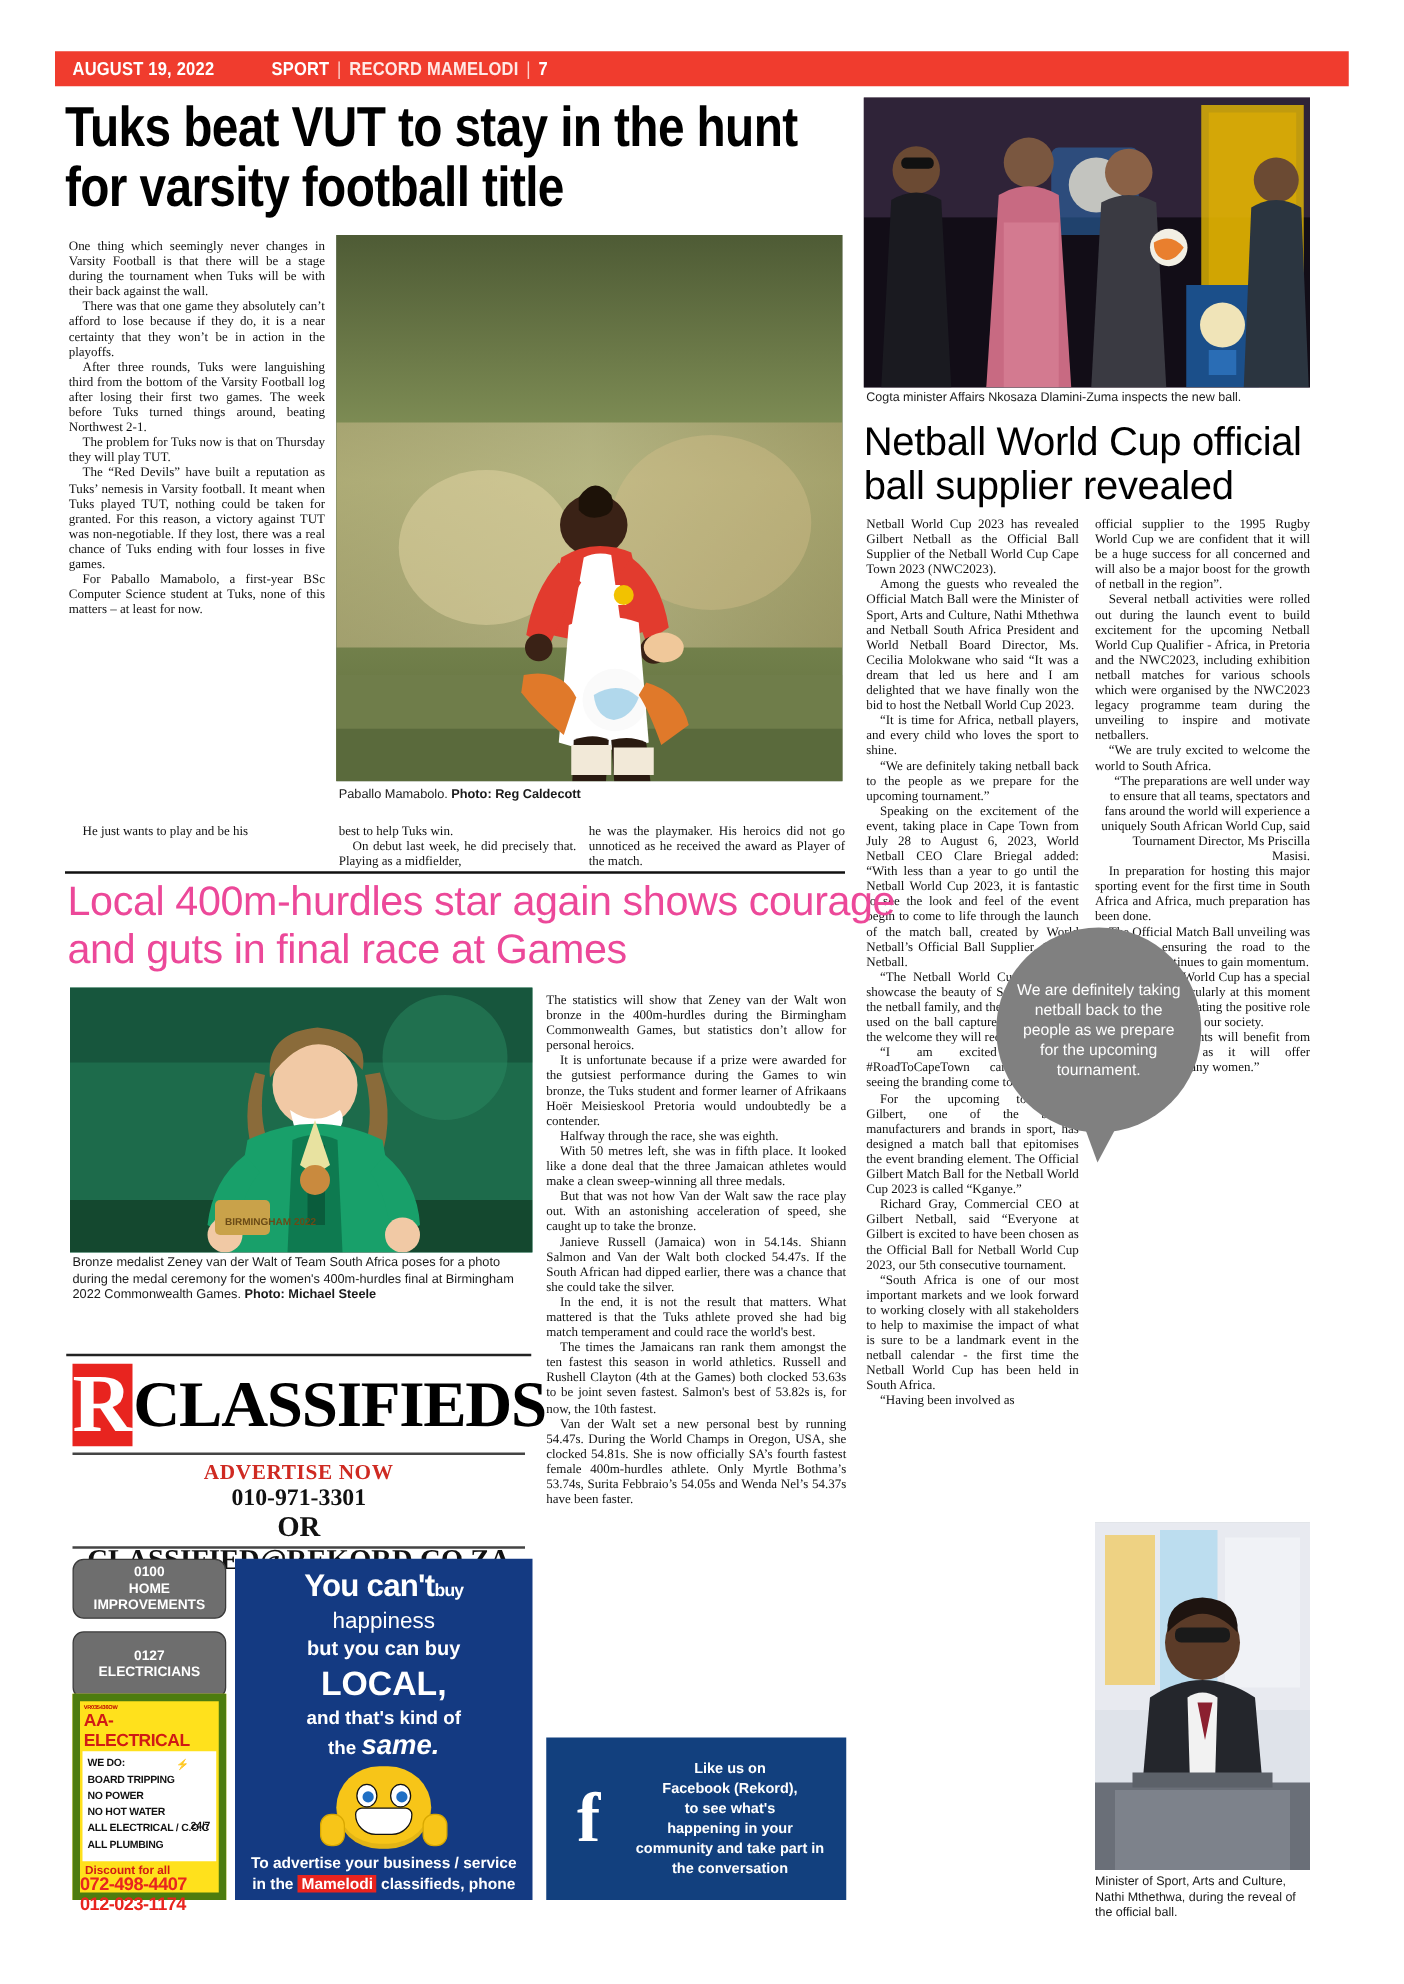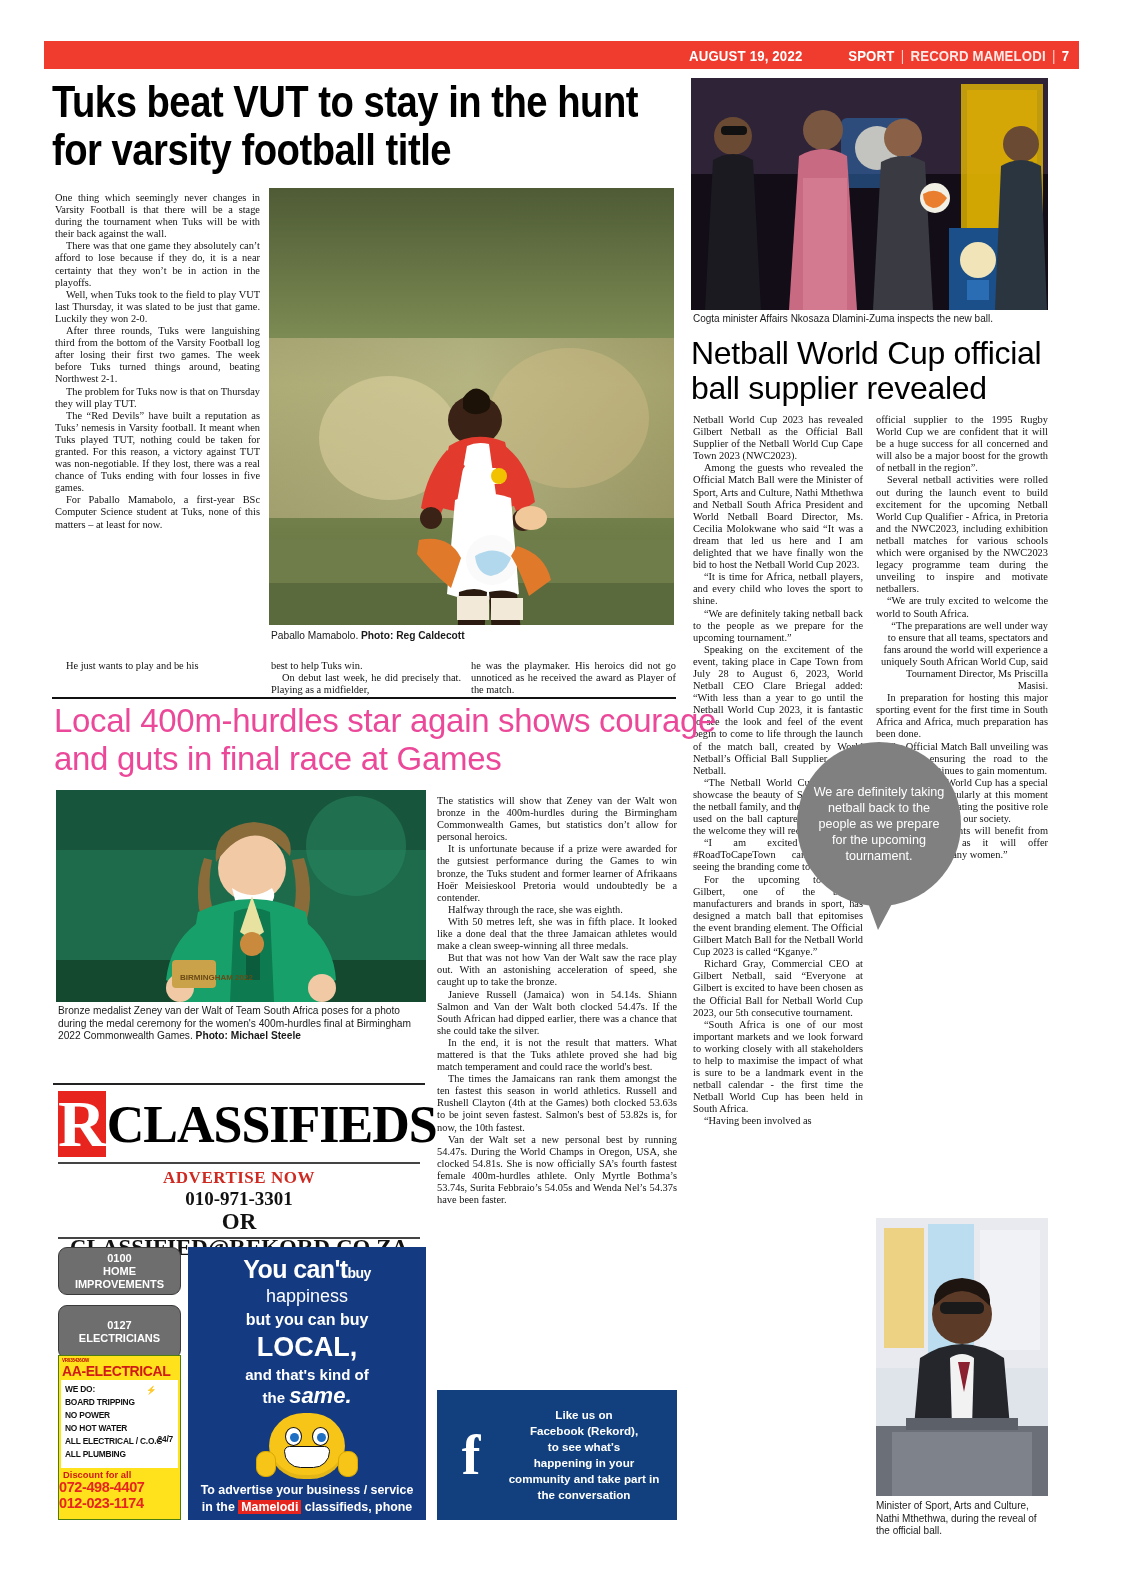--- a/index.html
+++ b/index.html
@@ -10,21 +10,21 @@
     font-family:"Liberation Serif", serif;
     position:relative;
     overflow:hidden;
   }
   .page { position:absolute; inset:0; padding:0; }
 
   
   .masthead {
     position:absolute; left:44px; top:41px; width:1035px; height:28px;
     background:#f03c2e; color:#fff;
-    display:flex; align-items:center; justify-content:flex-end;
+    display:flex; align-items:center; justify-content:flex-start;
     padding:0 10px 0 14px;
     font-family:"Liberation Sans", sans-serif;
     font-weight:bold; font-size:15px; letter-spacing:.2px;
   }
   .masthead .left { transform:scaleX(.88); transform-origin:left center; }
   .masthead .right { transform:scaleX(.88); transform-origin:right center; display:flex; gap:7px; }
   .masthead .sep { font-weight:normal; opacity:.85; }
   .mh-faint { color:#ffe9e6; }
 
   
@@ -145,21 +145,21 @@
     background:#6e6e6e; color:#fff; border:1.5px solid #3a3a3a; border-radius:9px;
     font-family:"Liberation Sans", sans-serif; font-weight:bold; font-size:11px;
     line-height:13px; display:flex; flex-direction:column;
     align-items:center; justify-content:center; text-align:center;
   }
   .cat-1 { top:1247px; }
   .cat-2 { top:1305px; height:54px; }
 
   .aa-ad {
     position:absolute; left:58px; top:1355px; width:123px; height:165px;
-    background:#ffe11c; border:1px solid #4d7c0f;
+    background:#ffe11c; border:6px solid #4d7c0f;
     font-family:"Liberation Sans", sans-serif;
   }
   .aa-code { font-size:4.5px; font-weight:bold; color:#b00; padding:2px 0 0 3px; letter-spacing:-.2px; }
   .aa-title { font-size:14px; font-weight:bold; color:#d01a15; padding:0 0 1px 3px; letter-spacing:-.4px; }
   .aa-body { background:#fff; margin:0 2px; padding:3px 4px 2px; position:relative; height:88px; }
   .aa-body div { font-size:8.4px; font-weight:bold; color:#111; line-height:13px; letter-spacing:-.2px; }
   .aa-bolt { position:absolute; right:6px; top:4px; width:26px; height:50px; color:#e8241f; font-size:46px; line-height:46px; }
   .aa-247 { position:absolute; right:5px; bottom:22px; color:#e8241f; font-weight:bold; font-size:16px; }
   .aa-disc { font-size:9.4px; font-weight:bold; color:#d01a15; padding:1px 0 0 4px; }
   .aa-num { font-size:14.5px; font-weight:bold; color:#e8241f; text-align:left; line-height:15.5px; letter-spacing:-.4px; }
@@ -220,21 +220,20 @@
       <span class="sep mh-faint">|</span>
       <span>7</span>
     </div>
   </div>
 
   <div class="hl-1">Tuks beat VUT to stay in the hunt for varsity football title</div>
 
   <div class="body-col a1-col1">
     <p class="first">One thing which seemingly never changes in Varsity Football is that there will be a stage during the tournament when Tuks will be with their back against the wall.</p>
     <p>There was that one game they absolutely can’t afford to lose because if they do, it is a near certainty that they won’t be in action in the playoffs.</p>
-    <p>Well, when Tuks took to the field to play VUT last Thursday, it was slated to be just that game. Luckily they won 2-0.</p>
     <p>After three rounds, Tuks were languishing third from the bottom of the Varsity Football log after losing their first two games. The week before Tuks turned things around, beating Northwest 2-1.</p>
     <p>The problem for Tuks now is that on Thursday they will play TUT.</p>
     <p>The “Red Devils” have built a reputation as Tuks’ nemesis in Varsity football. It meant when Tuks played TUT, nothing could be taken for granted. For this reason, a victory against TUT was non-negotiable. If they lost, there was a real chance of Tuks ending with four losses in five games.</p>
     <p>For Paballo Mamabolo, a first-year BSc Computer Science student at Tuks, none of this matters – at least for now.</p>
   </div>
 
   <div class="body-col a1-tail">
     <p>He just wants to play and be his</p>
   </div>
 

